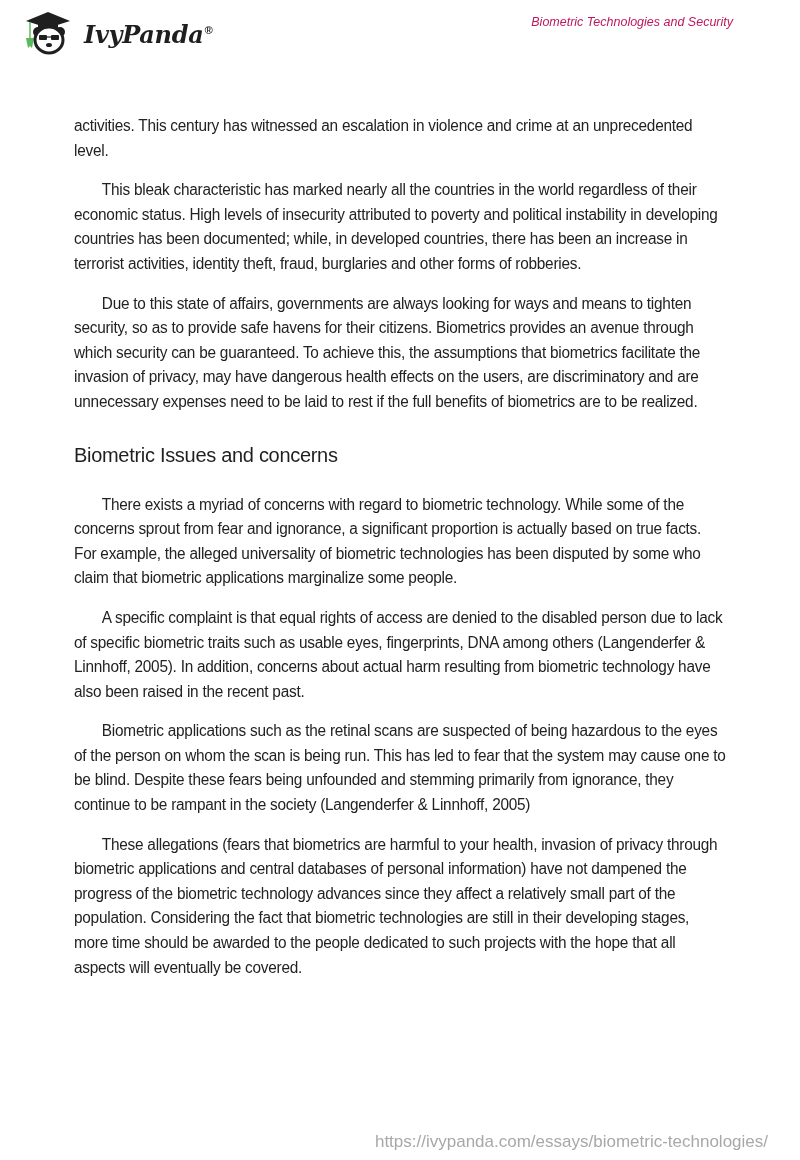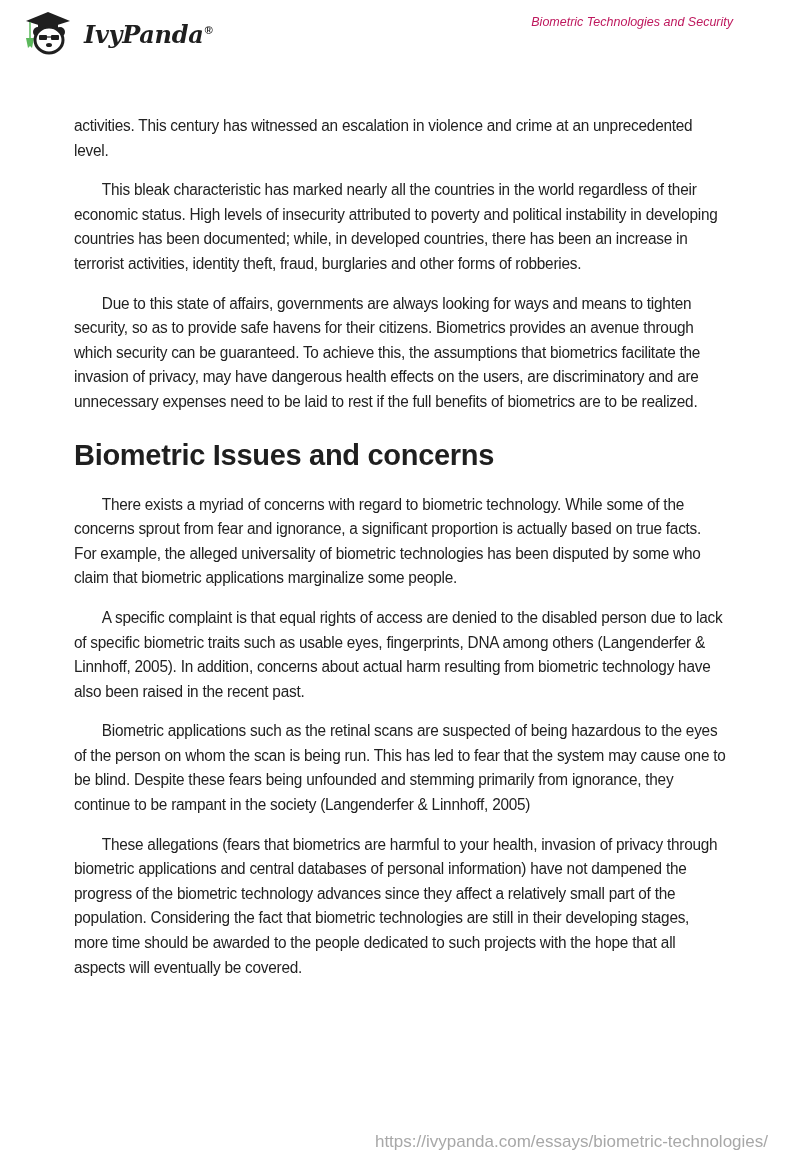--- a/index.html
+++ b/index.html
@@ -6,21 +6,21 @@
   body { width: 800px; height: 1160px; position: relative; overflow: hidden; font-family: "Liberation Sans", sans-serif; color: #222222; }
   .header { position: absolute; top: 0; left: 4px; width: 761px; height: 60px; font-style: italic; }
   .logo { position: absolute; left: 14px; top: 8px; display: flex; align-items: center; }
   .logo-mark { width: 60px; height: 48px; }
   .logo-text { font-family: "DejaVu Serif", serif; font-weight: bold; font-size: 24px; color: #1f1f1f; margin-left: 6px; letter-spacing: -0.3px; position: relative; top: 2px; }
   .logo-reg { font-size: 11px; vertical-align: super; margin-left: 1px; font-family: "Liberation Sans", sans-serif; }
   .doc-title { position: absolute; right: 32px; top: 15px; font-size: 12.5px; color: #be185d; }
   .content { position: absolute; left: 74px; top: 70px; width: 652px; margin-top: 44px; }
   p { margin: 0 0 15px 0; font-size: 16px; line-height: 24.6px; color: #222; letter-spacing: -0.25px; transform: scaleX(0.96); transform-origin: left; width: 680px; }
   p.indent { text-indent: 29px; }
-  h2 { font-size: 29px; font-weight: bold; margin: 22px 0 20px 0; color: #1f1f1f; letter-spacing: -0.3px; line-height: 36px; }
+  h2 { font-size: 20px; font-weight: normal; margin: 22px 0 20px 0; color: #1f1f1f; letter-spacing: -0.3px; line-height: 36px; }
   .footer-url { position: absolute; right: 32px; top: 1132px; font-size: 17px; color: #a8a8a8; }
 </style>
 </head>
 <body>
 
 <div class="header">
   <div class="logo">
     <svg class="logo-mark" viewBox="0 0 60 48">
 
       <polygon points="8,13 30,4 52,13 30,20" fill="#1f1f1f"></polygon>

